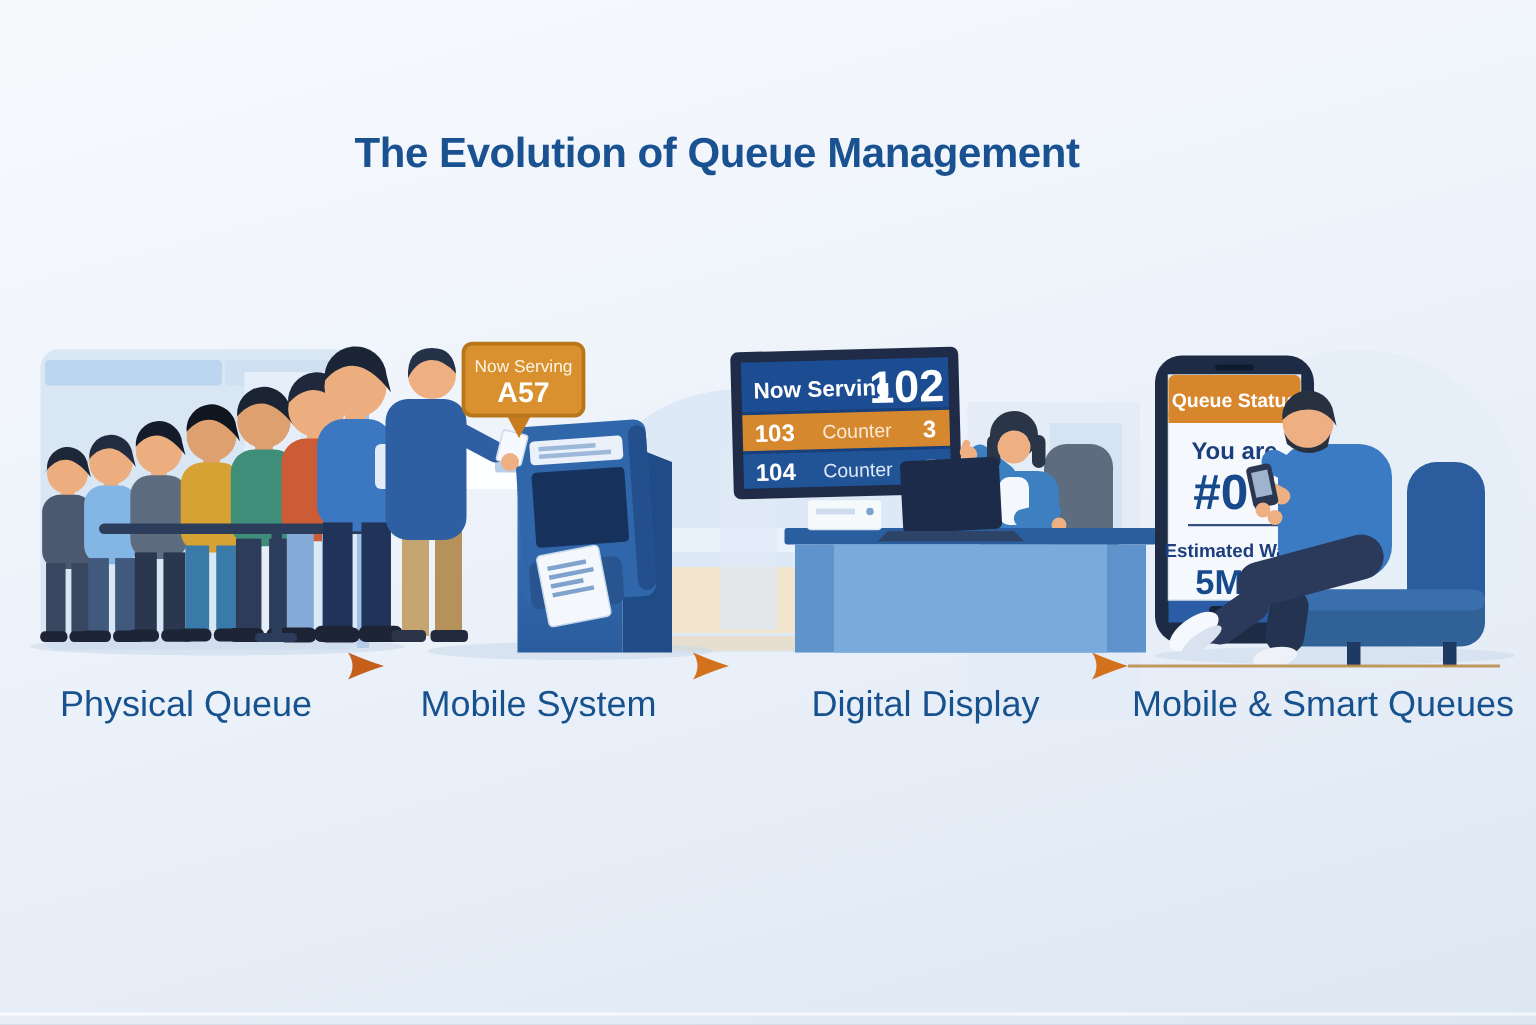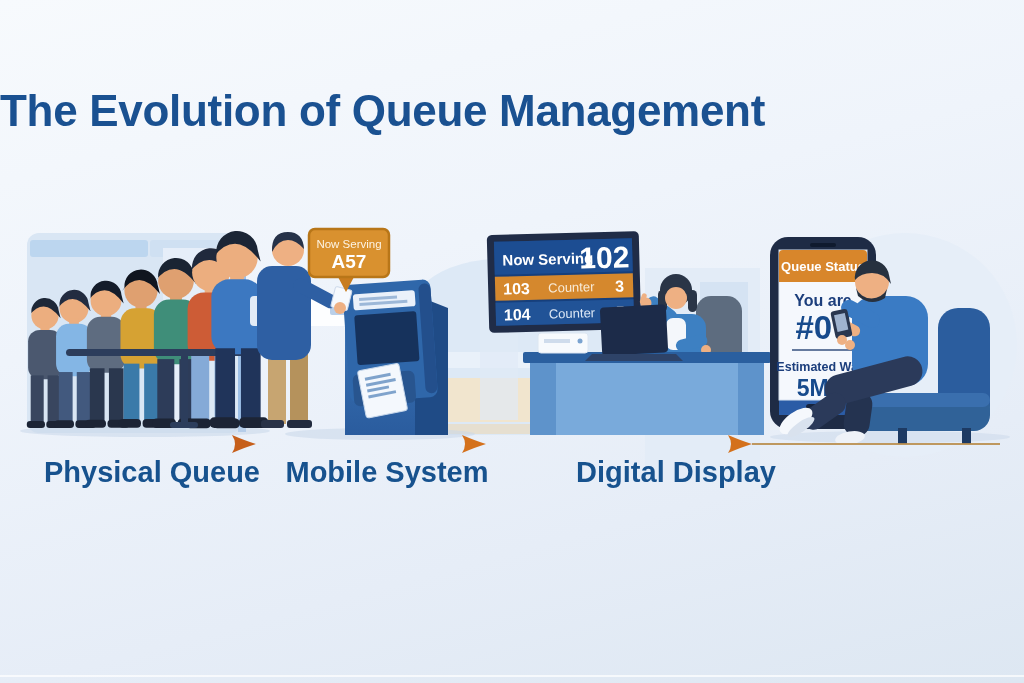--- a/index.html
+++ b/index.html
@@ -3,26 +3,26 @@
 <meta charset="utf-8">
 <style>
   html,body{margin:0;padding:0;background:#cfd8e4;}
   .canvas{
     position:relative; width:1024px; height:683px; overflow:hidden;
     background:linear-gradient(165deg,#f7fafd 0%,#eff4fb 38%,#e6edf7 72%,#dde7f2 100%);
     font-family:"Liberation Sans", sans-serif;
   }
   .scene{position:absolute; left:0; top:0;}
   .title{
-    position:absolute; top:86px; left:0; width:956px; 
-    font-size:44px; font-weight:bold; color:#1a5191; letter-spacing:-.3px;
+    position:absolute; top:86px; left:0; width:956px; text-align:center;
+    font-size:28px; font-weight:bold; color:#1a5191; letter-spacing:-.3px;
   }
   .stage-label{
     position:absolute; top:456px; transform:translateX(-50%);
-    font-size:29px; font-weight:bold; color:#17528e; white-space:nowrap;margin-left:28px;
+    font-size:24px; font-weight:normal; color:#17528e; white-space:nowrap;
   }
   .bottom-line{position:absolute; left:0; right:0; top:675px; height:2px; background:rgba(255,255,255,.7);}
   svg text{font-family:"Liberation Sans", sans-serif;}
 </style>
 </head>
 <body>
 
 <div class="canvas">
 
   <svg class="scene" width="1024" height="683" viewBox="0 0 1024 683">
@@ -244,16 +244,17 @@
       <path d="M232,435 q14,6 24,9 q-10,3 -24,9 q6,-9 0,-18 z" fill="#c65f1b"></path>
       <path d="M462,435 q14,6 24,9 q-10,3 -24,9 q6,-9 0,-18 z" fill="#d4711c"></path>
       <path d="M728,435 q14,6 24,9 q-10,3 -24,9 q6,-9 0,-18 z" fill="#d4711c"></path>
     </g>
   </svg>
 
   <div class="title">The Evolution of Queue Management</div>
 
   <div class="stage-label" style="left:124px">Physical Queue</div>
   <div class="stage-label" style="left:359px">Mobile System</div>
-  <div class="stage-label" style="left:648px">Digital Display</div>
+  <div class="stage-label" style="left:617px">Digital Display</div>
+  <div class="stage-label" style="left:882px">Mobile &amp; Smart Queues</div>
 
   <div class="bottom-line"></div>
 </div>
 
 </body></html>

